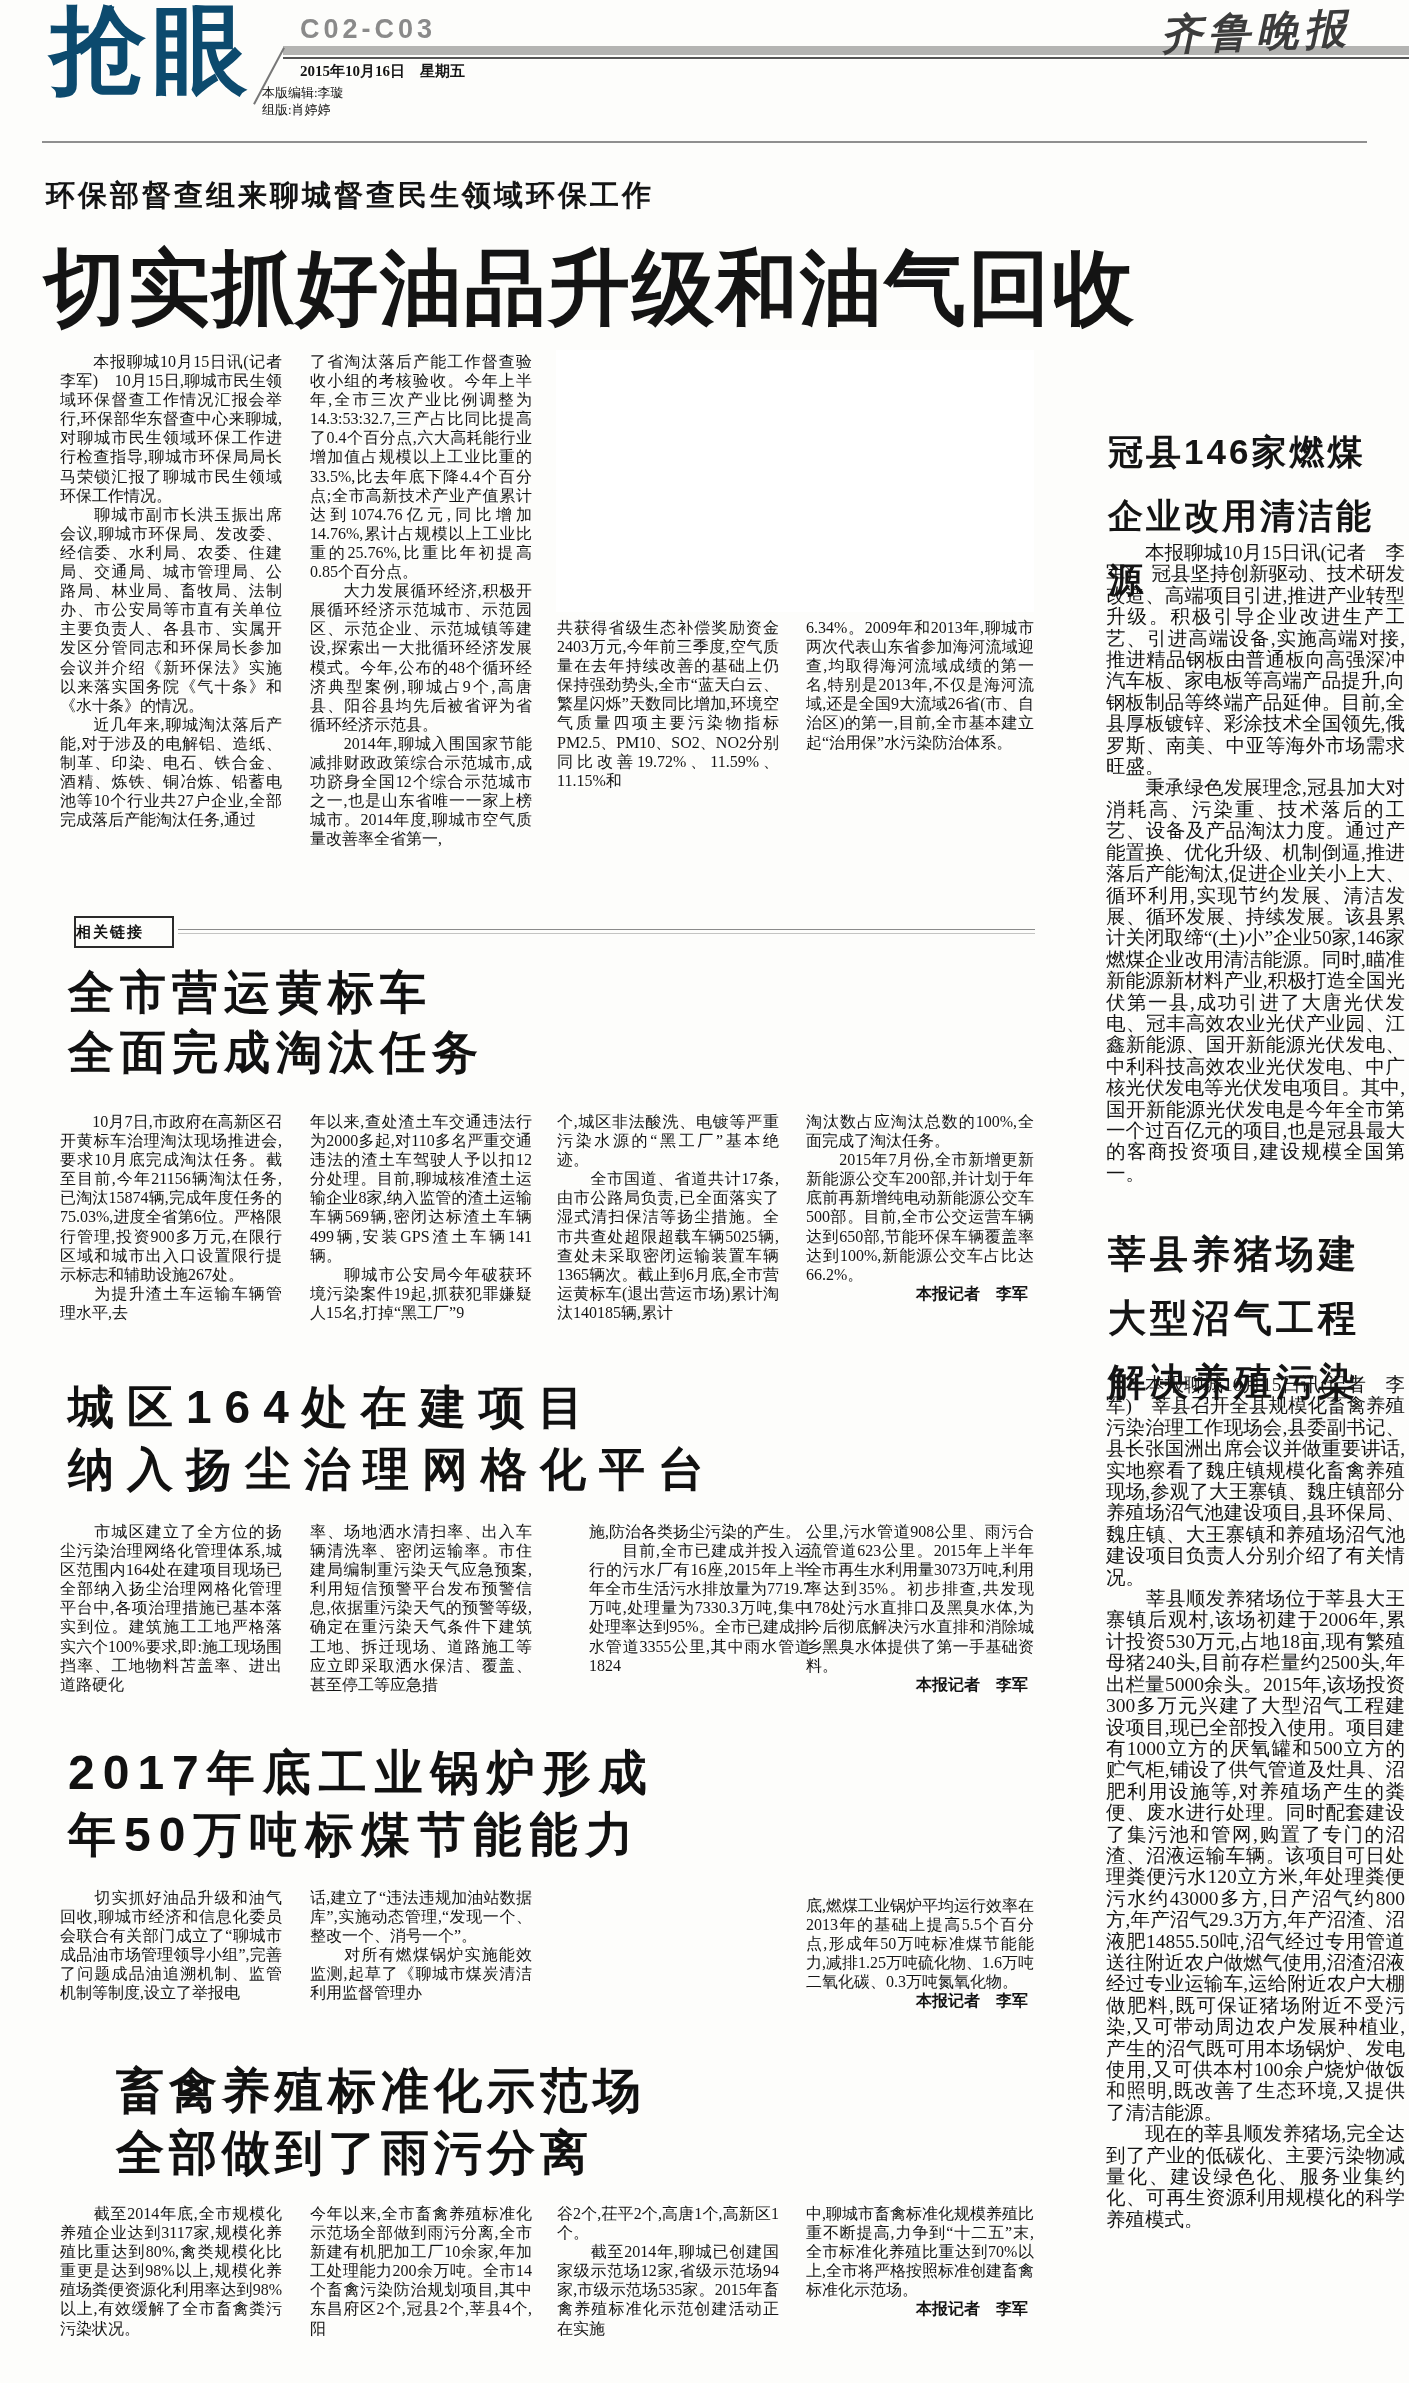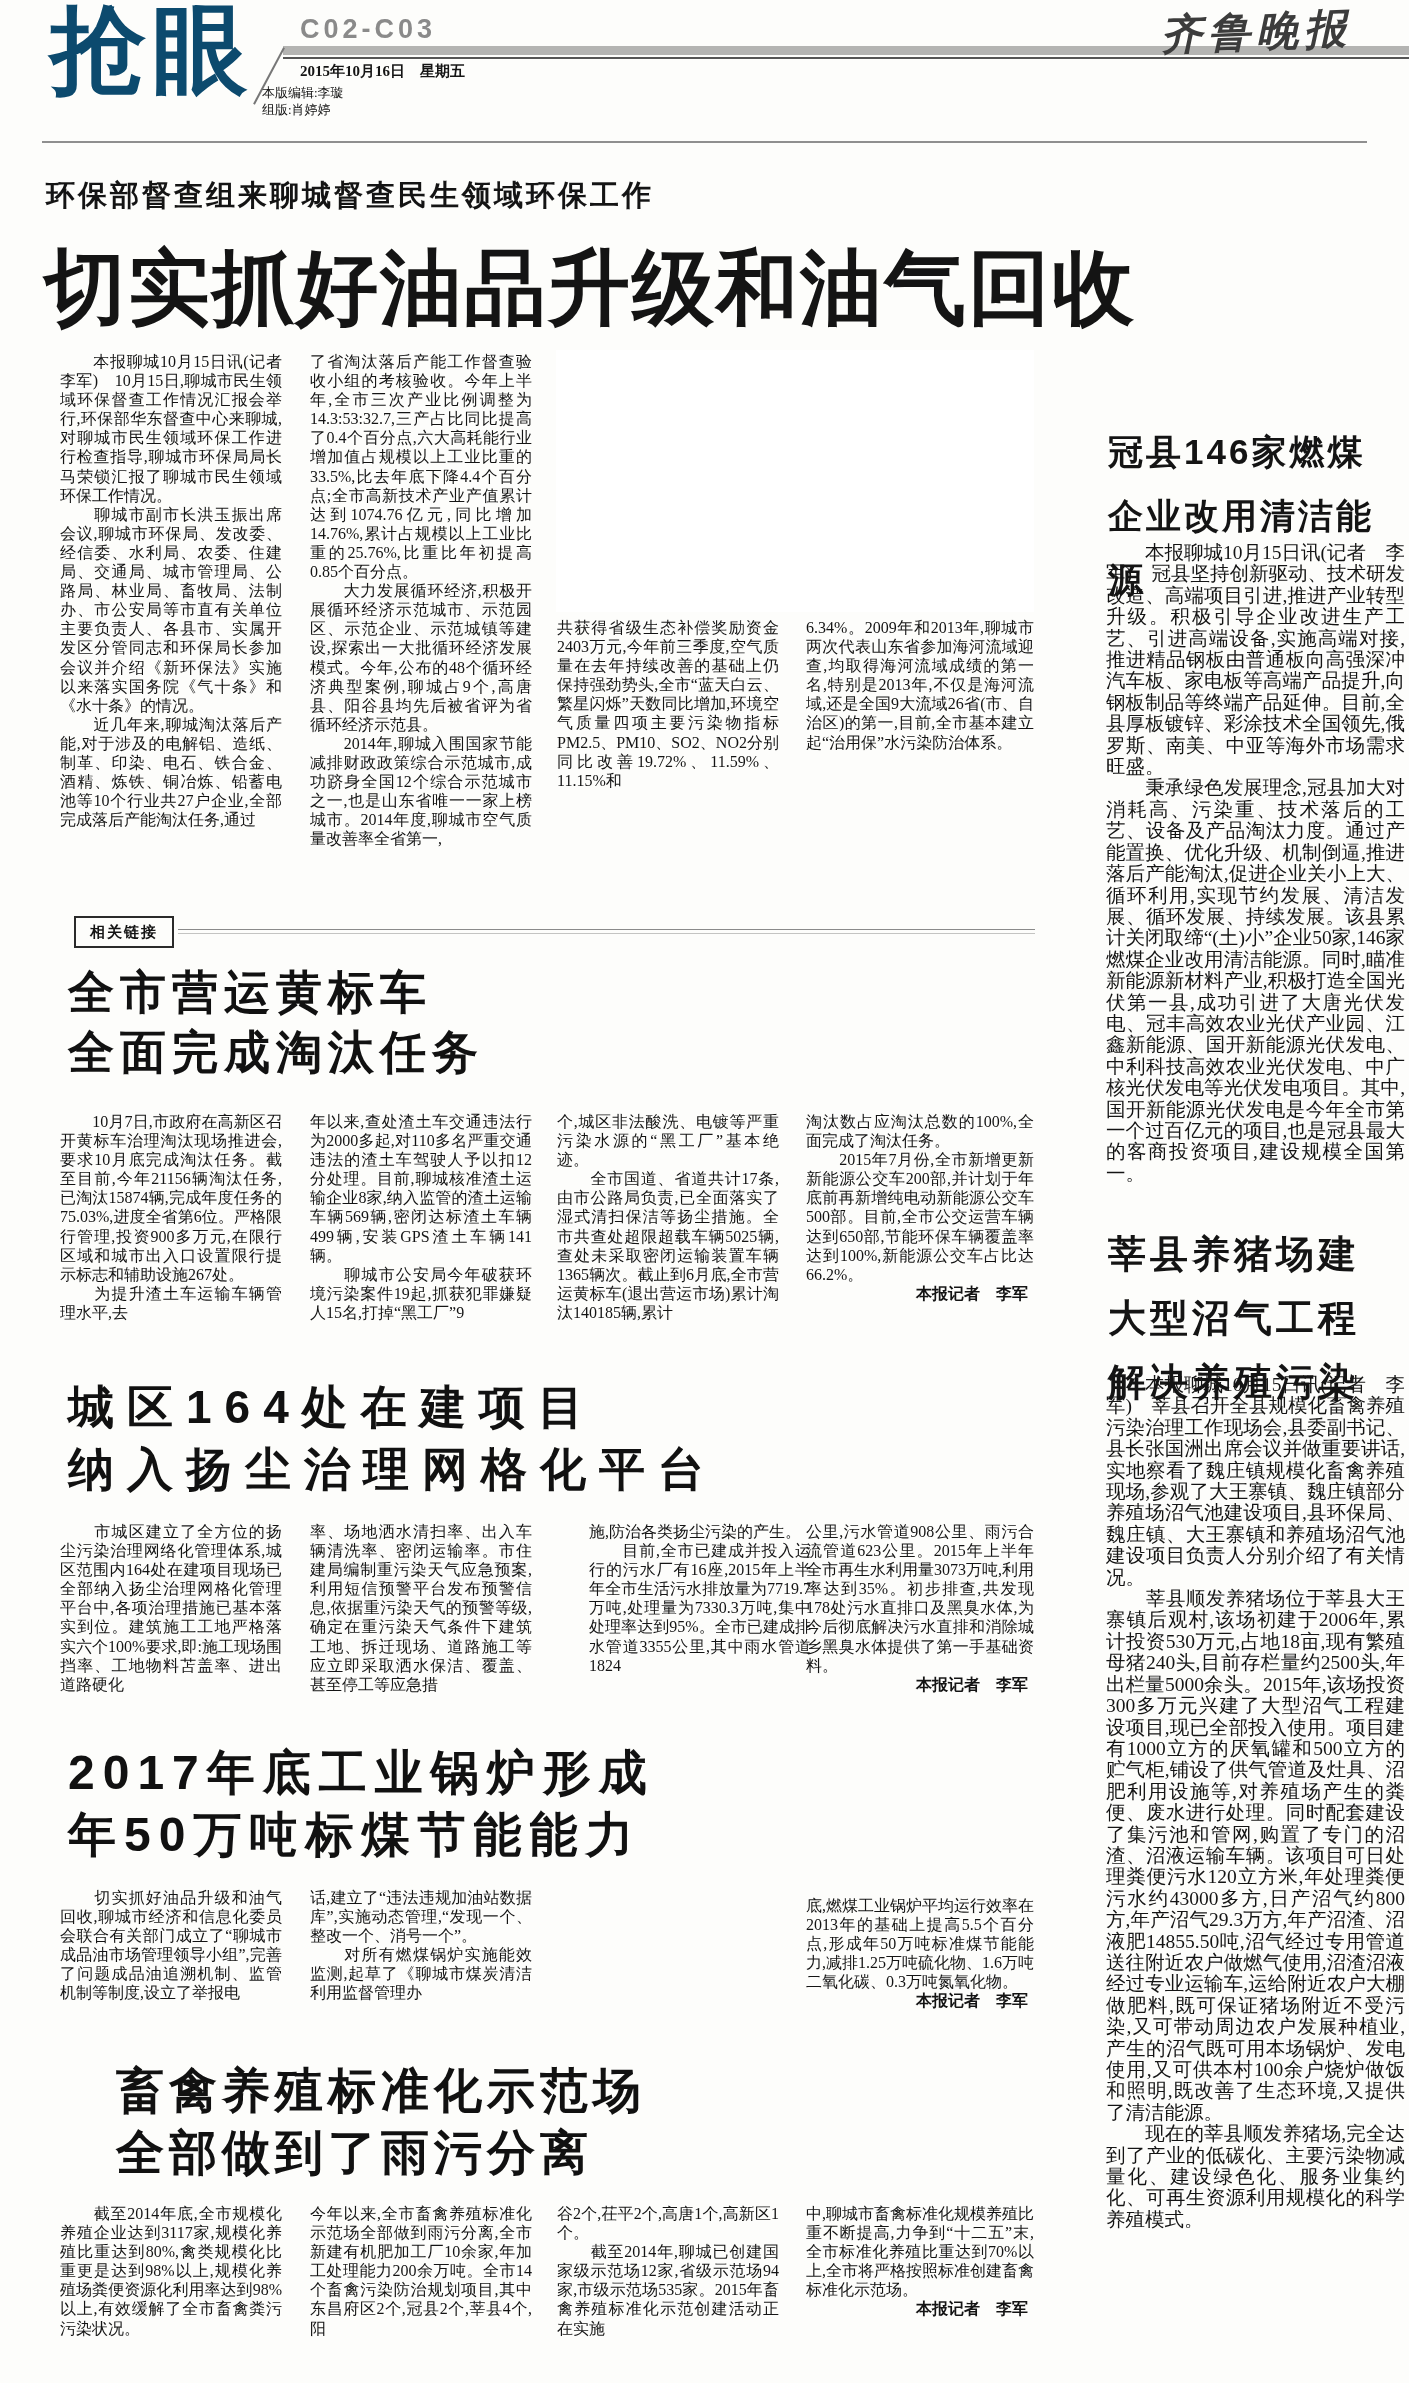--- a/index.html
+++ b/index.html
@@ -24,21 +24,21 @@
   #kicker{left:46px;top:176px;font-family:"Liberation Sans",sans-serif;font-size:29px;
         font-weight:bold;letter-spacing:3px;}
   #mainhl{left:44px;top:234px;font-family:"Liberation Sans",sans-serif;font-size:82px;
         font-weight:900;letter-spacing:2px;white-space:nowrap;}
   .coltext{font-size:16px;line-height:19.1px;text-align:justify;white-space:pre-wrap;
         overflow:hidden;}
   .byline{font-size:16px;line-height:19.1px;text-align:right;padding-right:6px;font-weight:bold;}
   
   #reltab{left:74px;top:916px;width:96px;height:28px;border:2px solid #2a2a2a;
         font-family:"Liberation Sans",sans-serif;font-size:15px;font-weight:bold;
-        display:flex;align-items:center;justify-content:center;letter-spacing:2px;}
+        display:flex;align-items:center;letter-spacing:2px;}
   #relrule{left:178px;top:929px;width:857px;height:1px;background:#8a8a8a;}
   #relrule2{left:178px;top:933px;width:857px;height:1px;background:#c4c4c2;}
   
   .subhl{font-family:"Liberation Sans",sans-serif;font-weight:900;white-space:pre-line;color:#111;}
   #hl-a{left:68px;top:962px;font-size:46px;line-height:60px;letter-spacing:6px;}
   #hl-b{left:68px;top:1376px;font-size:46px;line-height:62px;letter-spacing:13px;}
   #hl-c{left:68px;top:1742px;font-size:48px;line-height:62px;letter-spacing:8px;}
   #hl-d{left:68px;top:2060px;font-size:48px;line-height:62px;letter-spacing:5px;margin-left:48px;}
   
   .sidehl{font-family:"Liberation Sans",sans-serif;font-weight:900;white-space:pre-line;}

